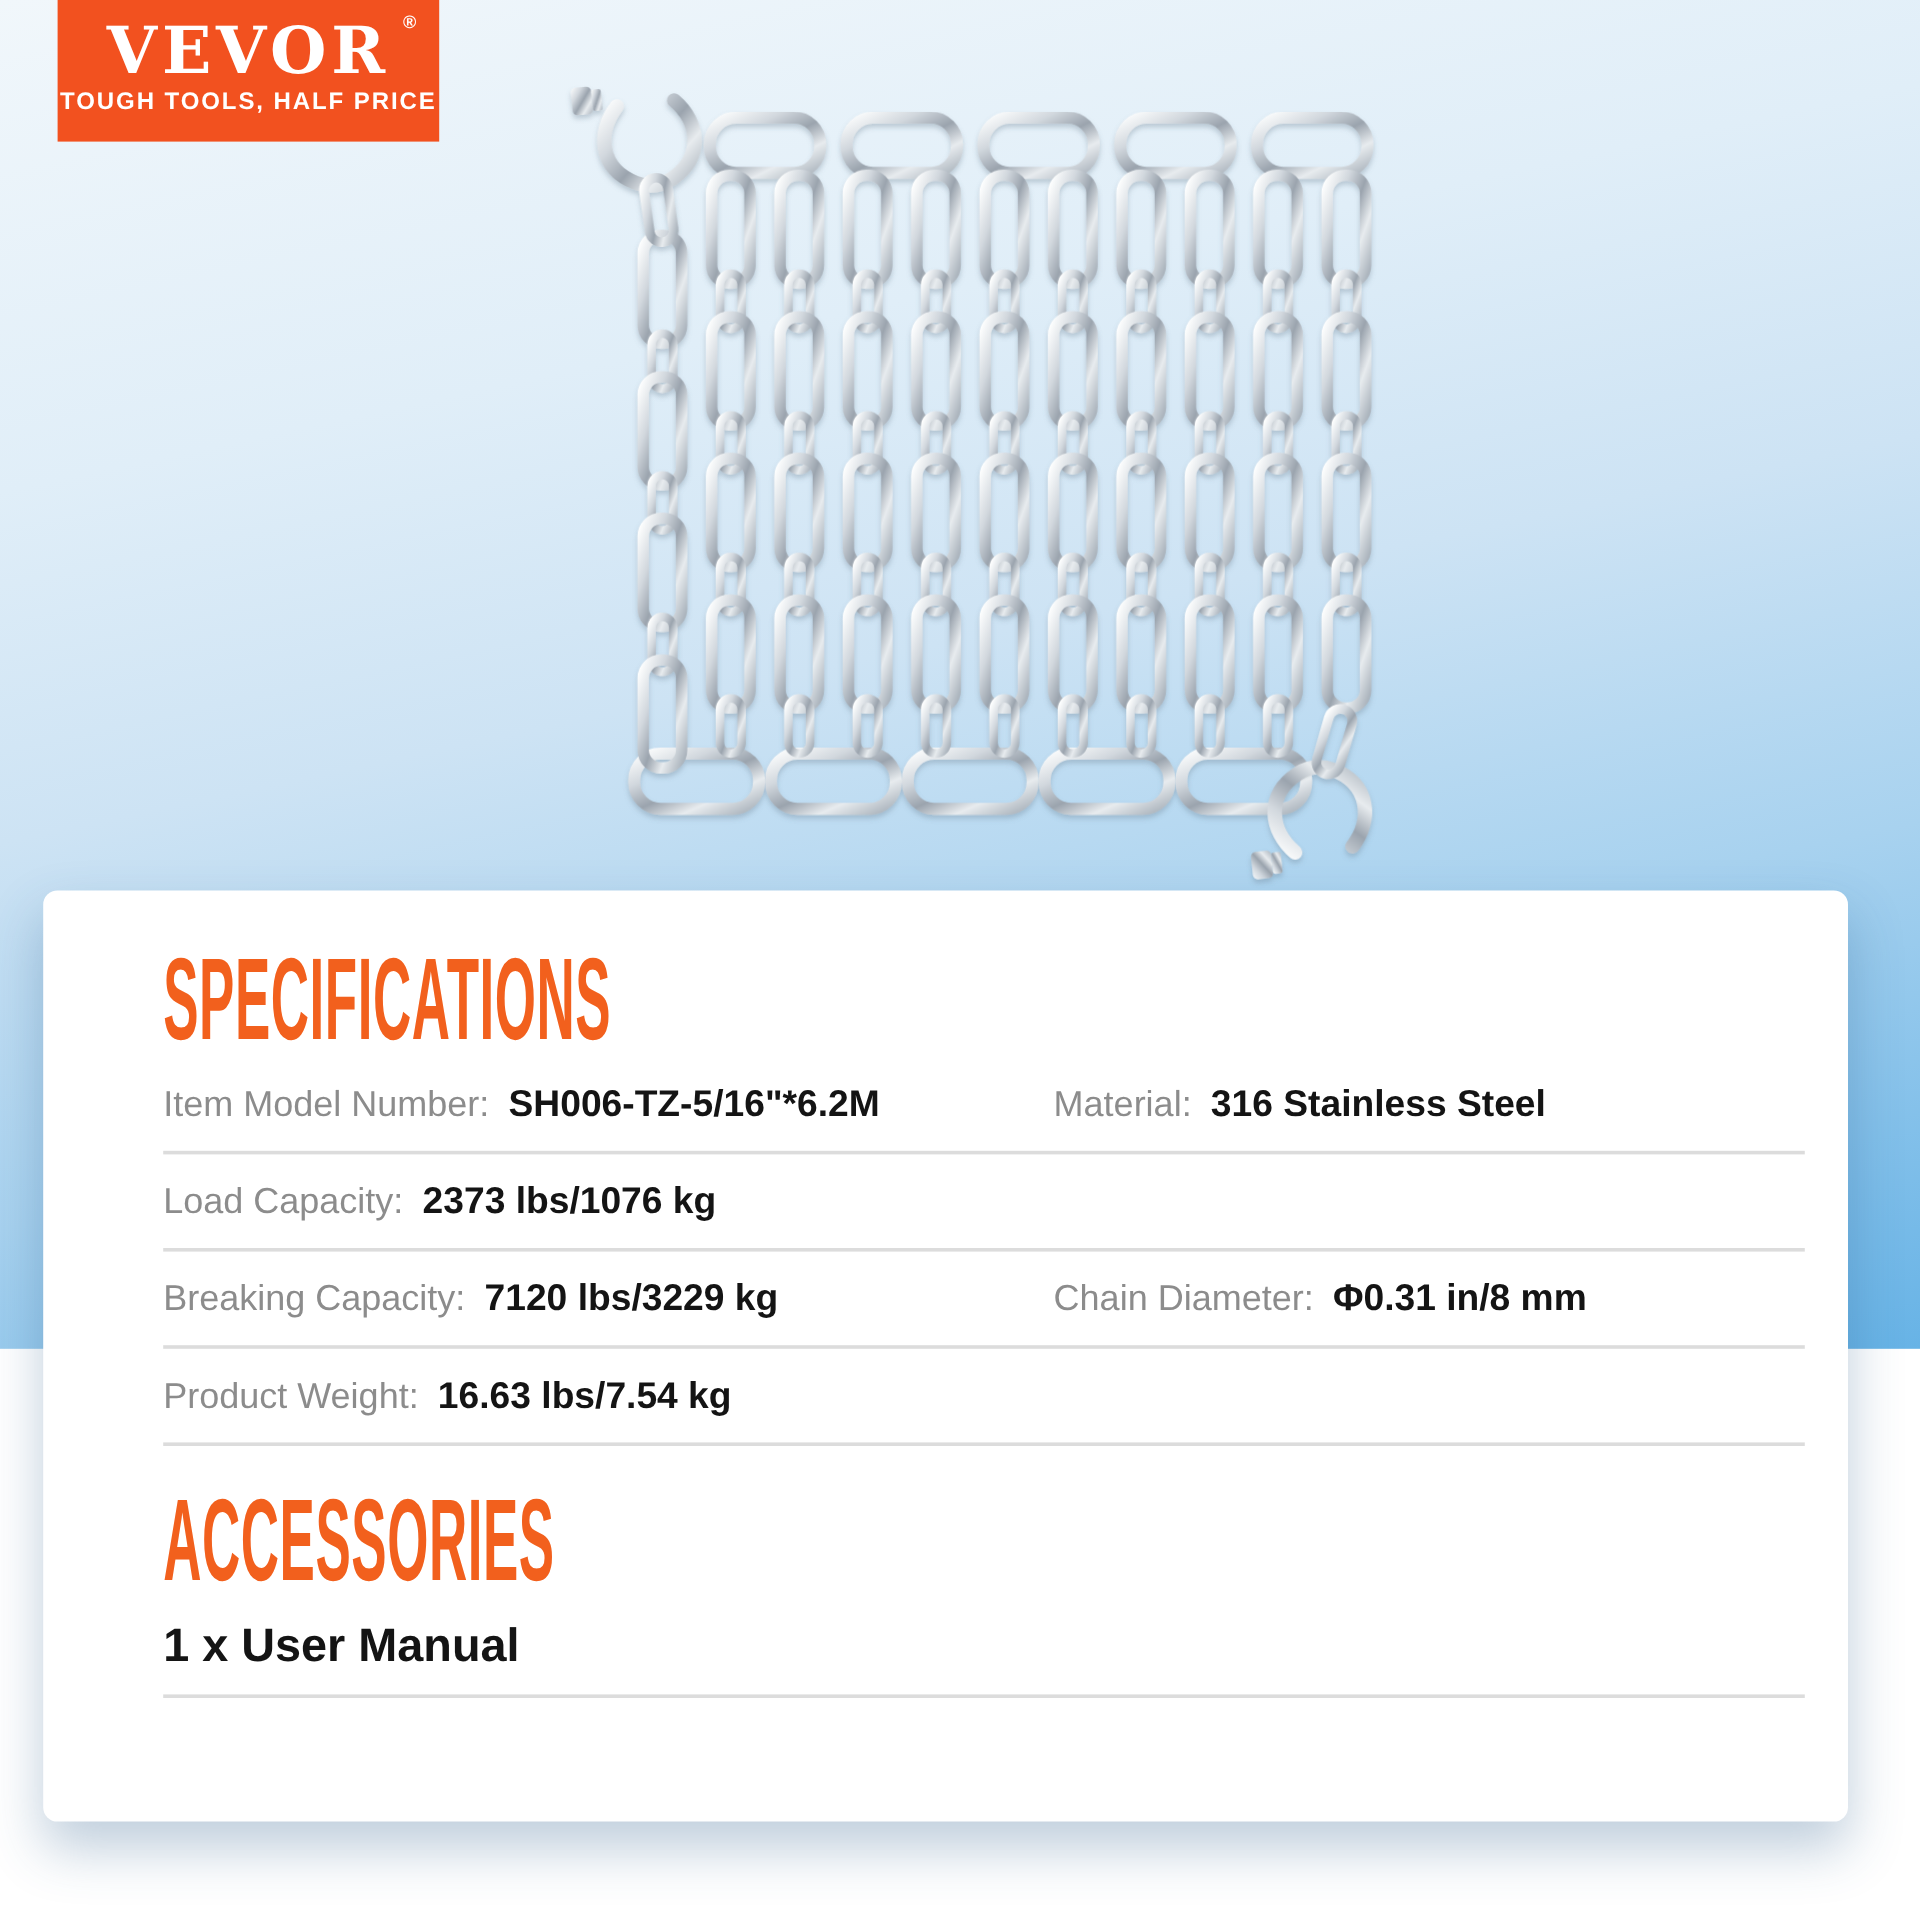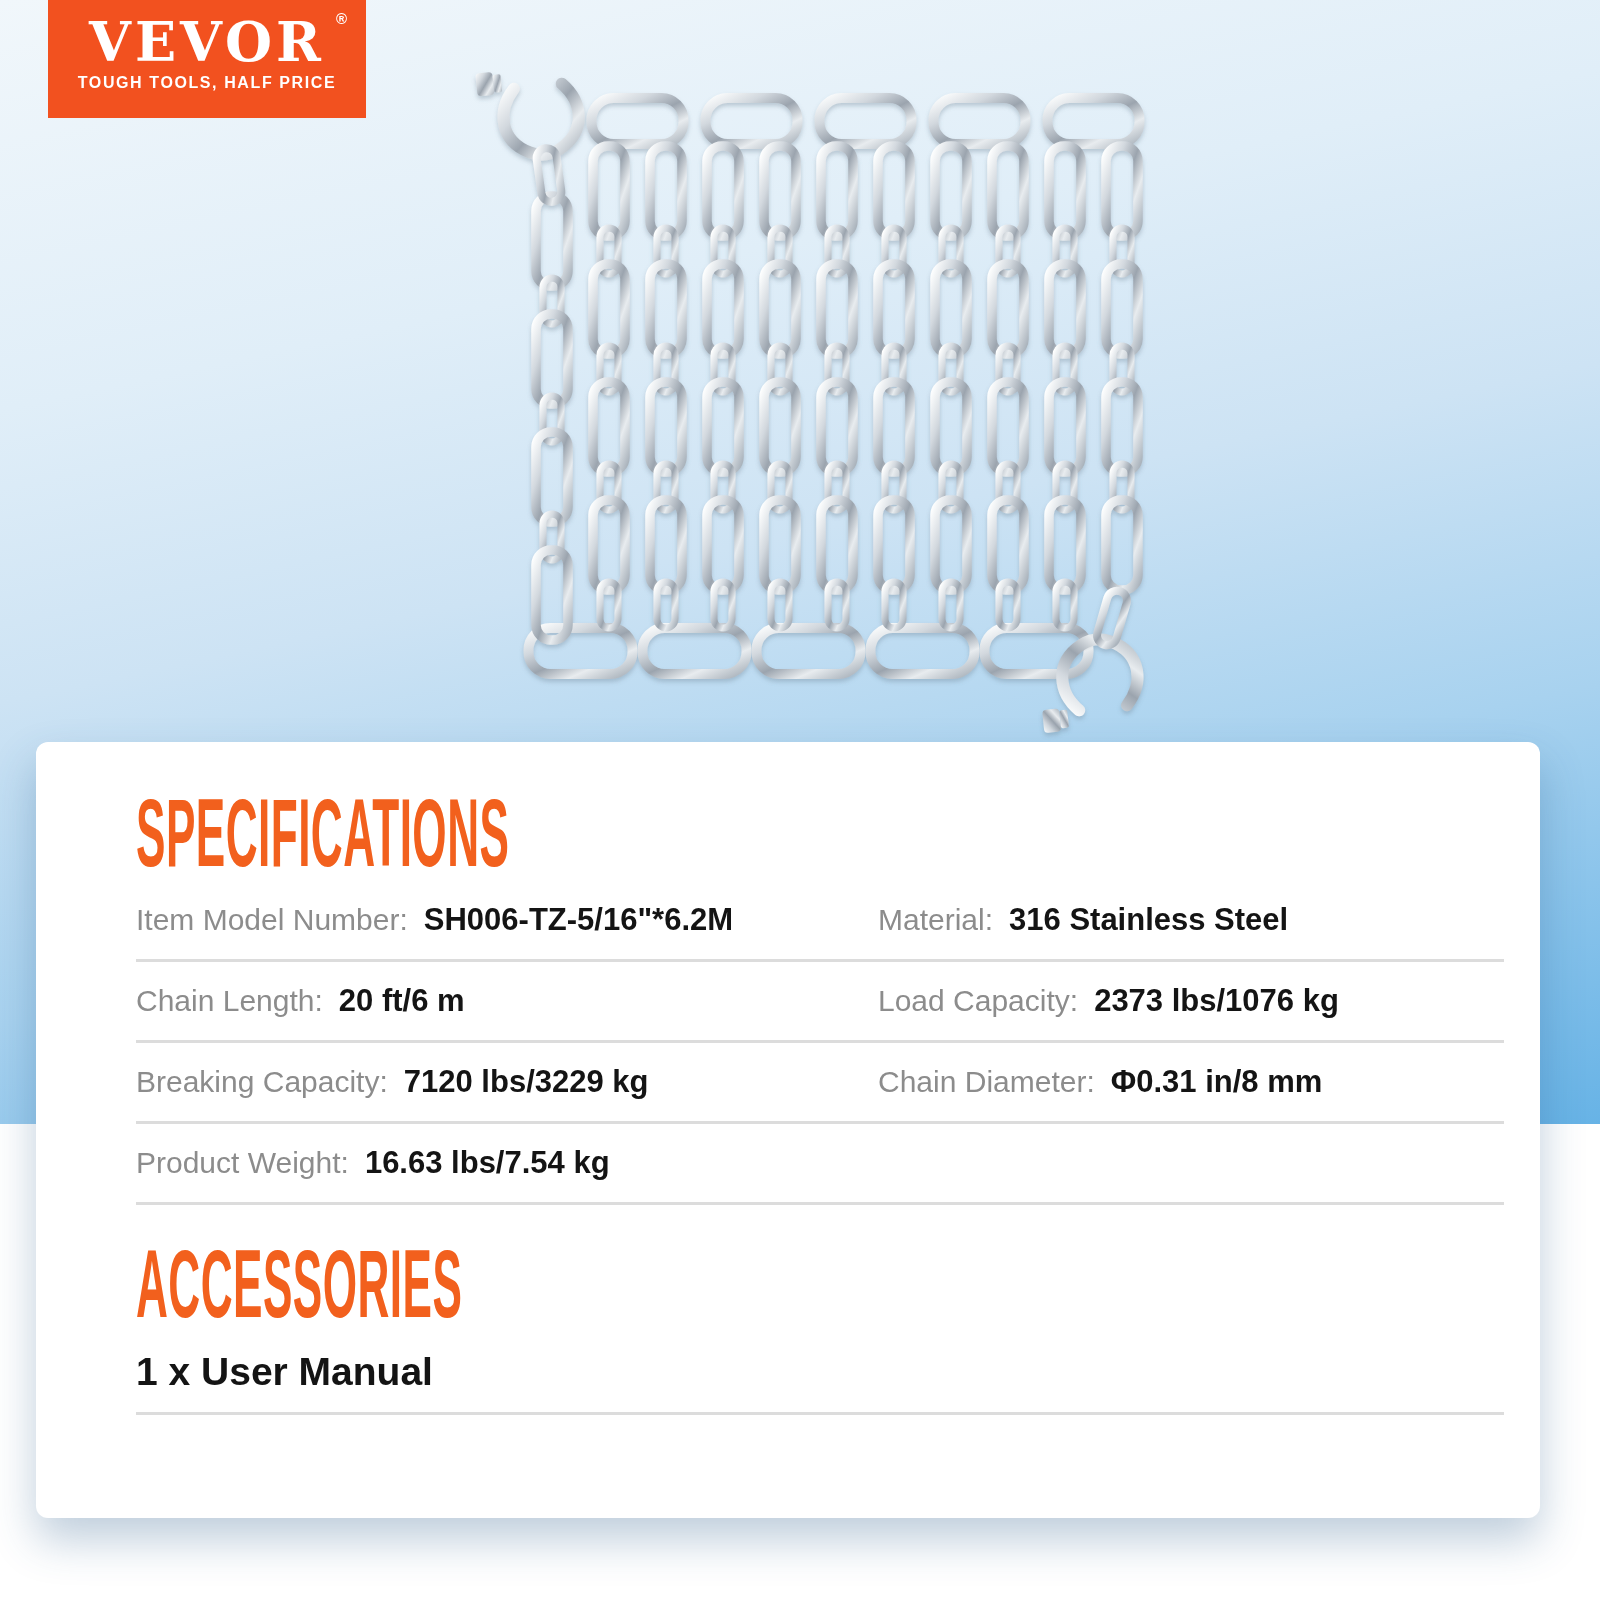--- a/index.html
+++ b/index.html
@@ -17,21 +17,21 @@
     background:var(--logo-orange,#f2511f);color:#fff;text-align:center;
   }
   .logo-word{
     font-family:"DejaVu Serif",serif;font-weight:bold;font-size:54px;
     letter-spacing:4px;line-height:1;margin-top:15px;display:inline-block;position:relative;
   }
   .logo-reg{
     position:absolute;right:-22px;top:-4px;font-size:15px;
     font-family:"Liberation Sans",sans-serif;font-weight:bold;letter-spacing:0;
   }
-  .logo-tag{font-size:16px;font-weight:bold;letter-spacing:1.6px;margin-top:5px;}
+  .logo-tag{font-size:20px;font-weight:bold;letter-spacing:1.6px;margin-top:5px;}
   
   .chain-wrap{position:absolute;left:460px;top:28px;width:700px;height:720px;}
   
   .card{
     position:absolute;left:36px;top:742px;width:1504px;height:776px;
     background:#ffffff;border-radius:12px;box-sizing:border-box;
     padding:0 36px 0 100px;
     box-shadow:0 22px 44px rgba(42,94,140,.30);
   }
   .section-h{
@@ -220,24 +220,20 @@
           <span class="val">SH006-TZ-5/16"*6.2M</span>
         </div>
         <div class="cell">
           <span class="lbl">Material:</span>
           <span class="val">316 Stainless Steel</span>
         </div>
       </div>
 
       <div class="srow">
         <div class="cell">
-          <span class="lbl">Chain Length:</span>
-          <span class="val">20 ft/6 m</span>
-        </div>
-        <div class="cell">
           <span class="lbl">Load Capacity:</span>
           <span class="val">2373 lbs/1076 kg</span>
         </div>
       </div>
 
       <div class="srow">
         <div class="cell">
           <span class="lbl">Breaking Capacity:</span>
           <span class="val">7120 lbs/3229 kg</span>
         </div>

